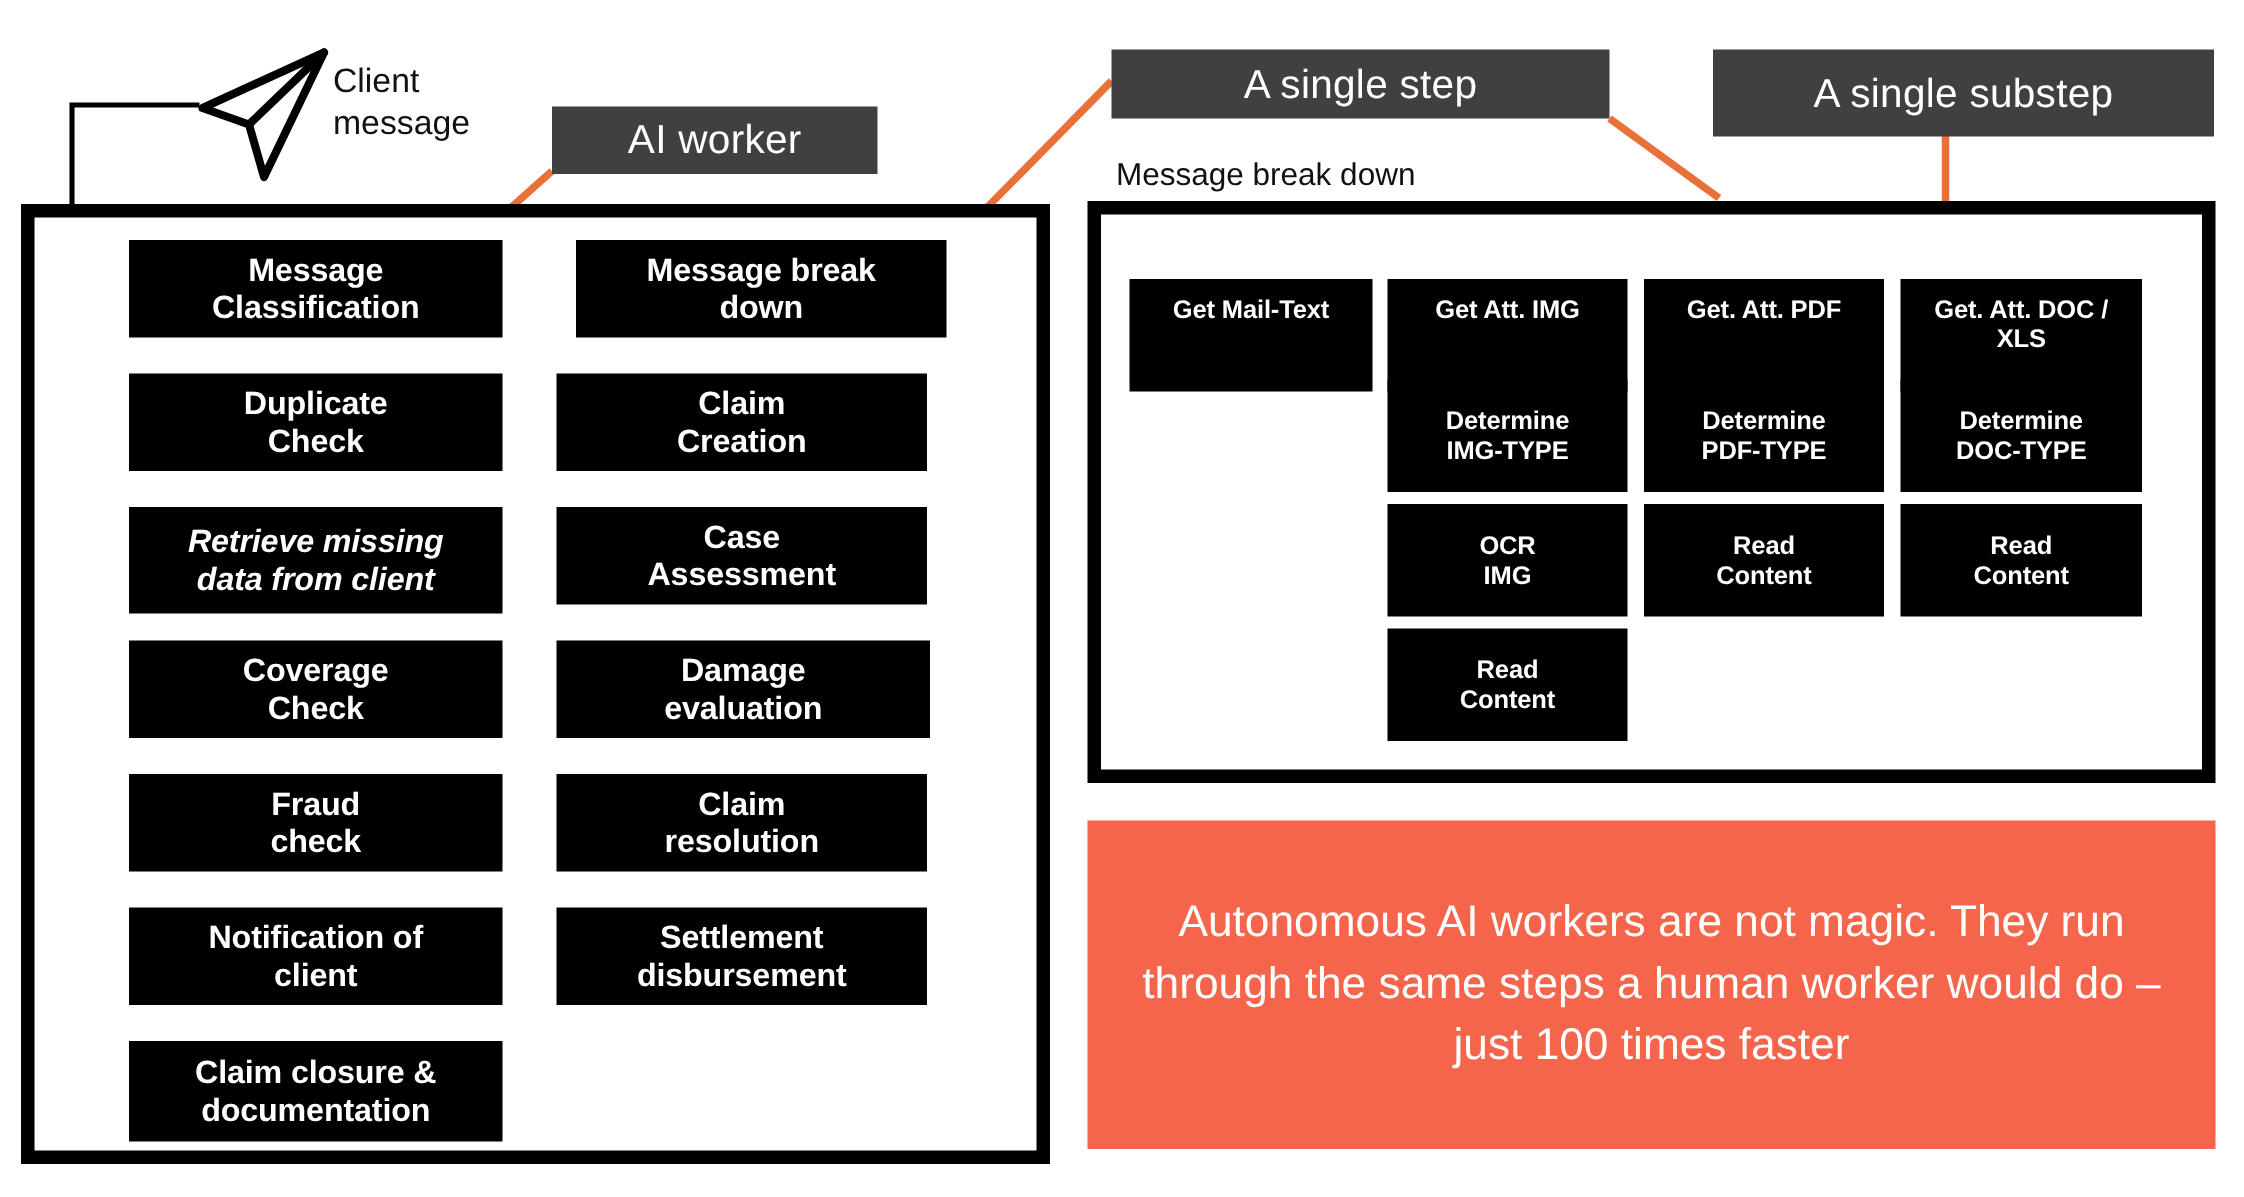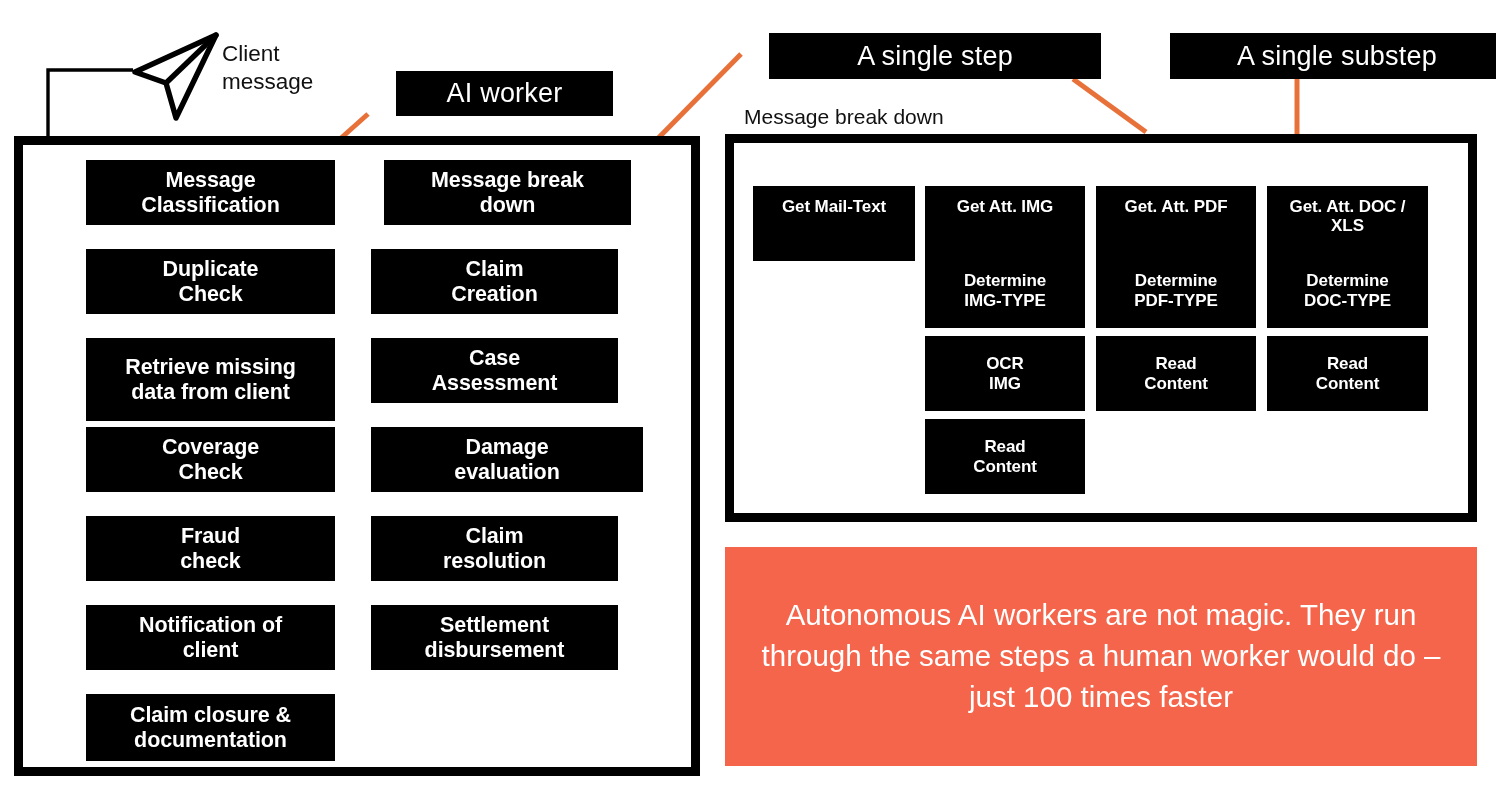--- a/index.html
+++ b/index.html
@@ -20,23 +20,23 @@
     text-align:center;line-height:1.13;
     font-weight:700;letter-spacing:-0.1px;
     padding:2px 6px;
   }
   .stepbox.left{font-size:21.5px;}
   .stepbox.sub{font-size:17px;}
   .stepbox.sub.top{align-items:flex-start;padding-top:11px;margin-top:16px;}
 
   
   .badge{
-    background:#000000;color:#fff;
+    background:#404040;color:#fff;
     display:flex;align-items:center;justify-content:center;
-    font-weight:400;letter-spacing:0.2px;margin-left:28px;
+    font-weight:400;letter-spacing:0.2px;
   }
   .badge.small{font-size:27px;}
   .quote{
     background:#F4654B;color:#fff;
     display:flex;align-items:center;
     text-align:center;font-size:29.5px;line-height:1.38;
     padding:18px 20px;font-weight:400;
   }
 
   
@@ -108,30 +108,30 @@
       </div>
       <div class="abs stepbox left" style="left: 384px; top: 160px; width: 247px; height: 65px;">
         <span>Message break<br>down</span>
       </div>
       <div class="abs stepbox left" style="left: 86px; top: 249px; width: 249px; height: 65px;">
         <span>Duplicate<br>Check</span>
       </div>
       <div class="abs stepbox left" style="left: 371px; top: 249px; width: 247px; height: 65px;">
         <span>Claim<br>Creation</span>
       </div>
-      <div class="abs stepbox left" style="left: 86px; top: 338px; width: 249px; height: 83px;">
+      <div class="abs stepbox left" style="left: 86px; top: 338px; width: 249px; height: 71px; font-style: italic;">
         <span>Retrieve missing<br>data from client</span>
       </div>
       <div class="abs stepbox left" style="left: 371px; top: 338px; width: 247px; height: 65px;">
         <span>Case<br>Assessment</span>
       </div>
       <div class="abs stepbox left" style="left: 86px; top: 427px; width: 249px; height: 65px;">
         <span>Coverage<br>Check</span>
       </div>
-      <div class="abs stepbox left" style="left: 371px; top: 427px; width: 272px; height: 65px;">
+      <div class="abs stepbox left" style="left: 371px; top: 427px; width: 249px; height: 65px;">
         <span>Damage<br>evaluation</span>
       </div>
       <div class="abs stepbox left" style="left: 86px; top: 516px; width: 249px; height: 65px;">
         <span>Fraud<br>check</span>
       </div>
       <div class="abs stepbox left" style="left: 371px; top: 516px; width: 247px; height: 65px;">
         <span>Claim<br>resolution</span>
       </div>
       <div class="abs stepbox left" style="left: 86px; top: 605px; width: 249px; height: 65px;">
         <span>Notification of<br>client</span>
@@ -144,21 +144,21 @@
       </div>
     </div>
 
   <div class="abs badge small" style="left:368px;top:71px;width:217px;height:45px;">
     <span>AI worker</span>
   </div>
 
   <div class="abs badge small" style="left:741px;top:33px;width:332px;height:46px;">
     <span>A single step</span>
   </div>
-  <div class="abs badge small" style="left:1142px;top:33px;width:334px;height:46px;">
+  <div class="abs badge small" style="left:1142px;top:33px;width:334px;height:58px;">
     <span>A single substep</span>
   </div>
 
   <div class="abs label" id="panel2-title" style="left:744px;top:105px;">Message break down</div>
 
   <div class="abs panel" id="breakdown-panel" style="left:725px;top:134px;width:752px;height:388px;">
   </div>
 
   <div id="breakdown-boxes">
       <div class="abs stepbox sub top" style="left: 753px; top: 170px; width: 162px; height: 75px;">

